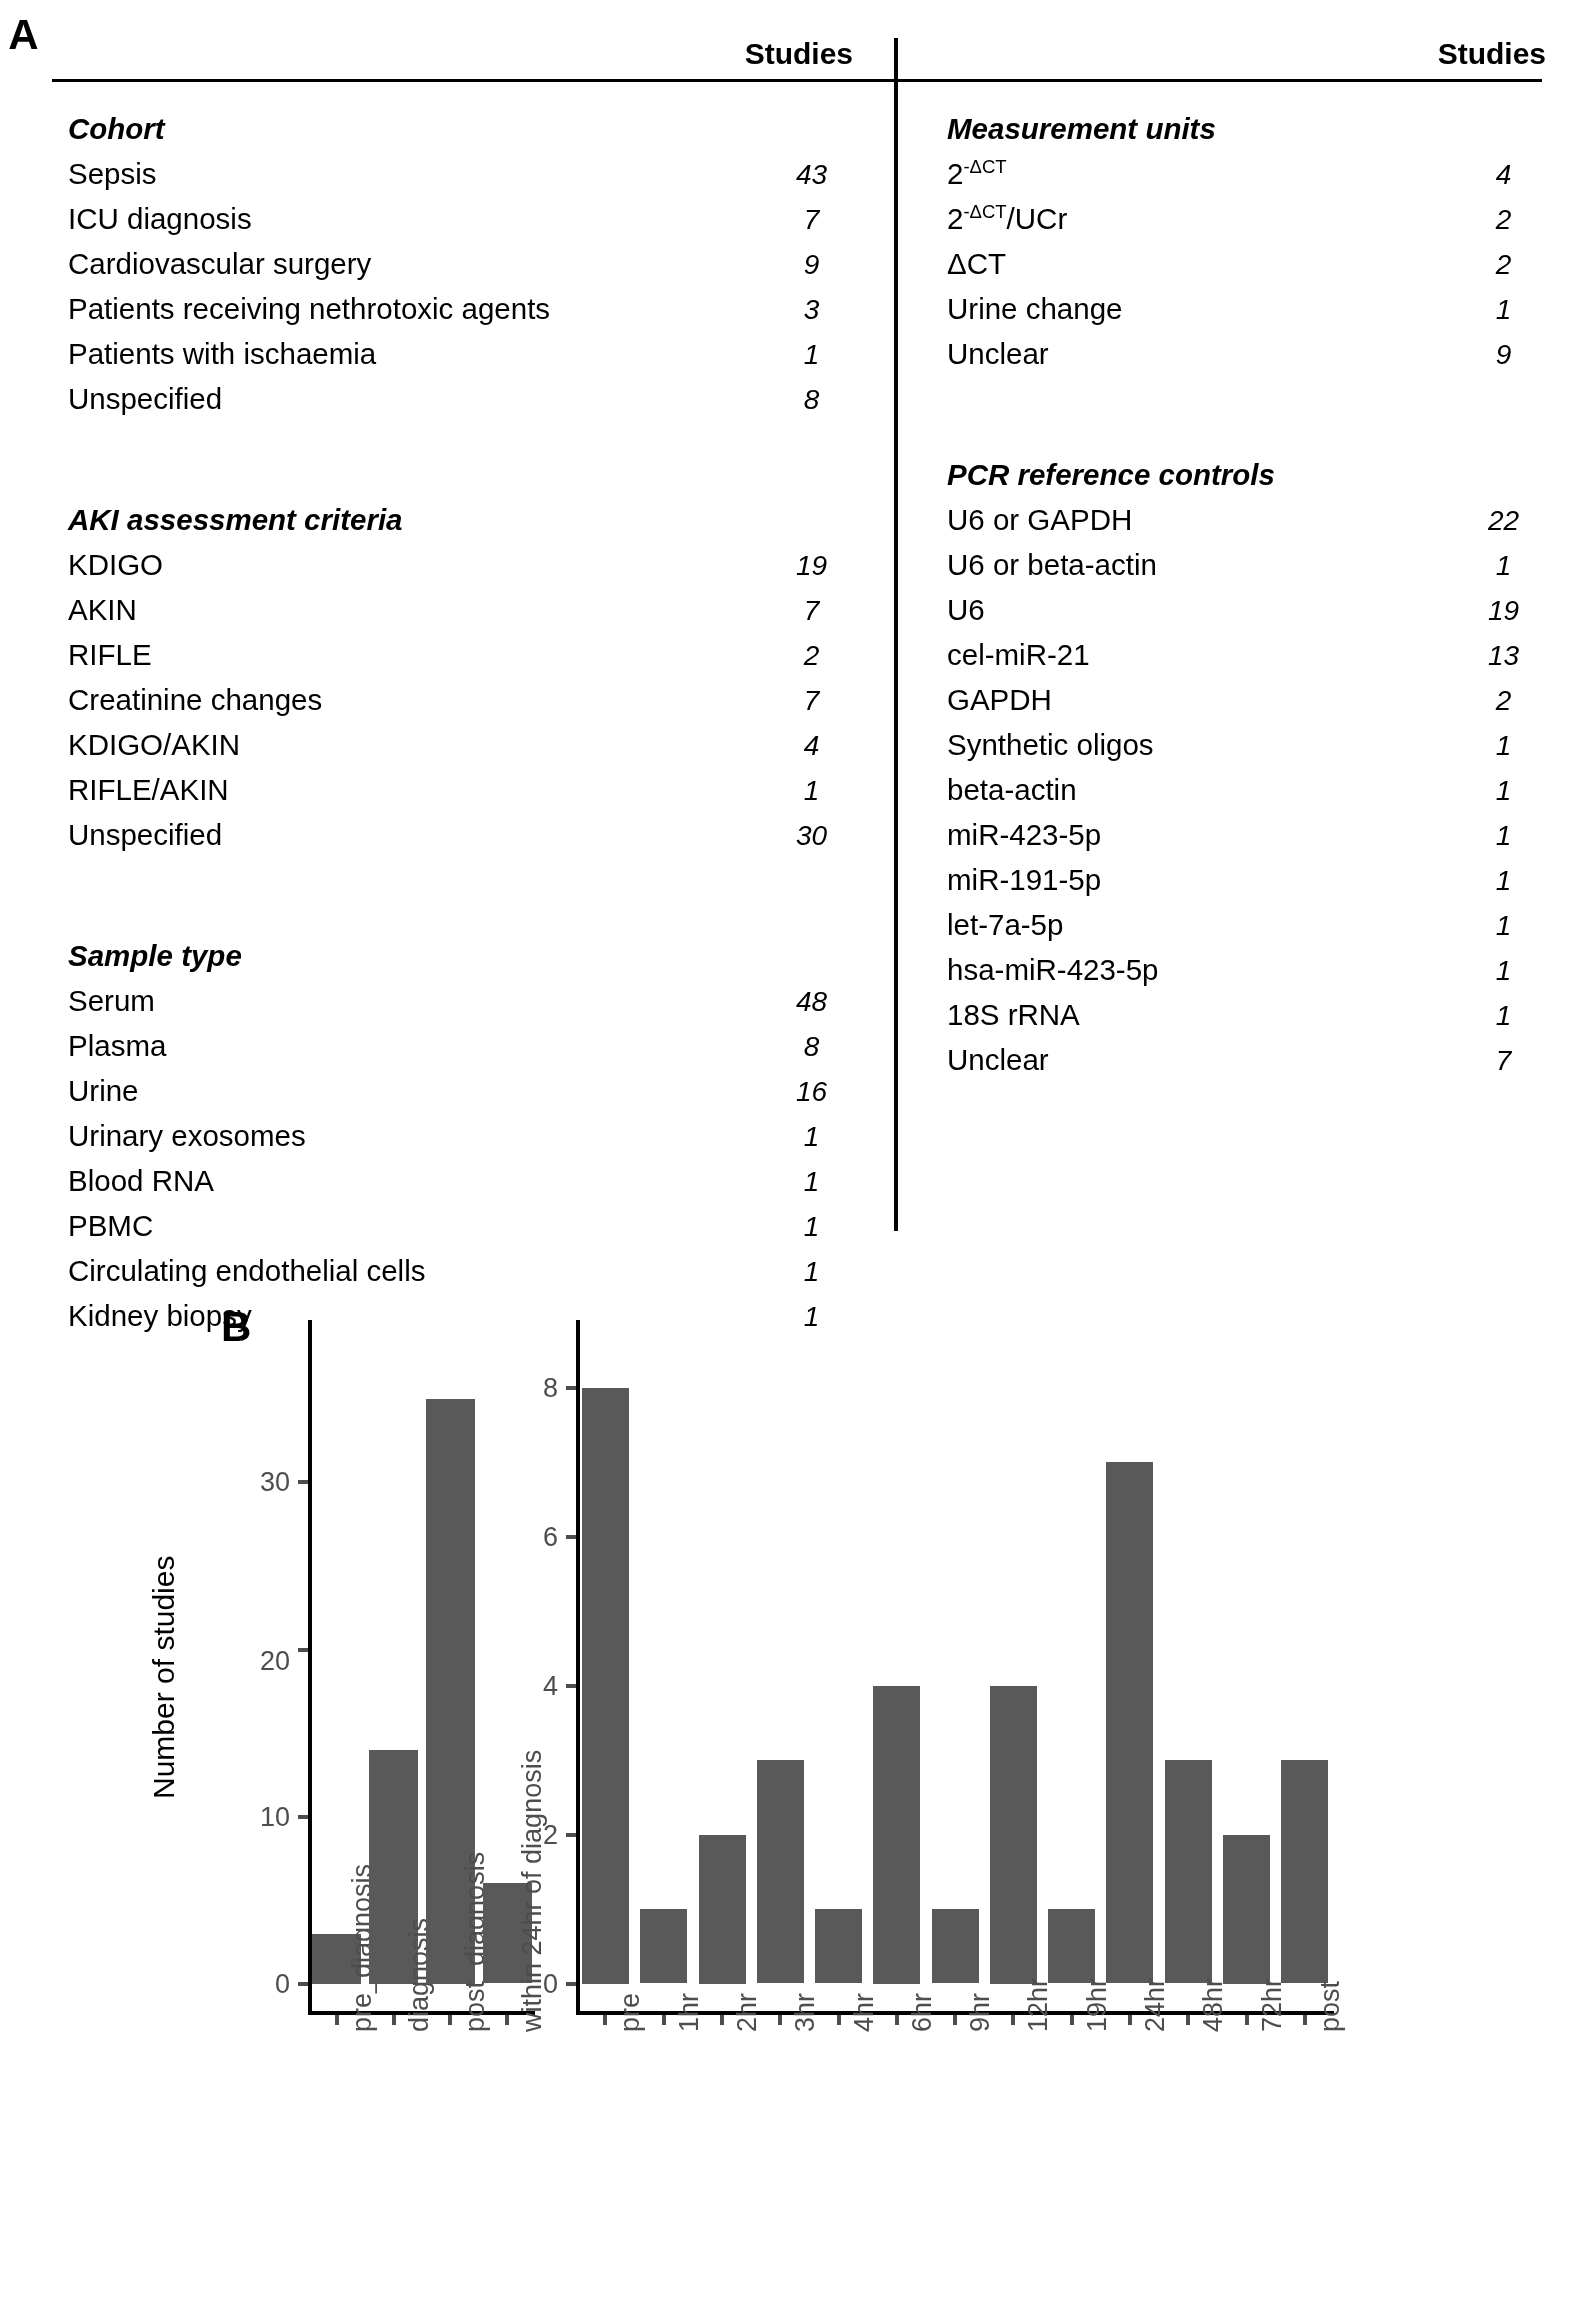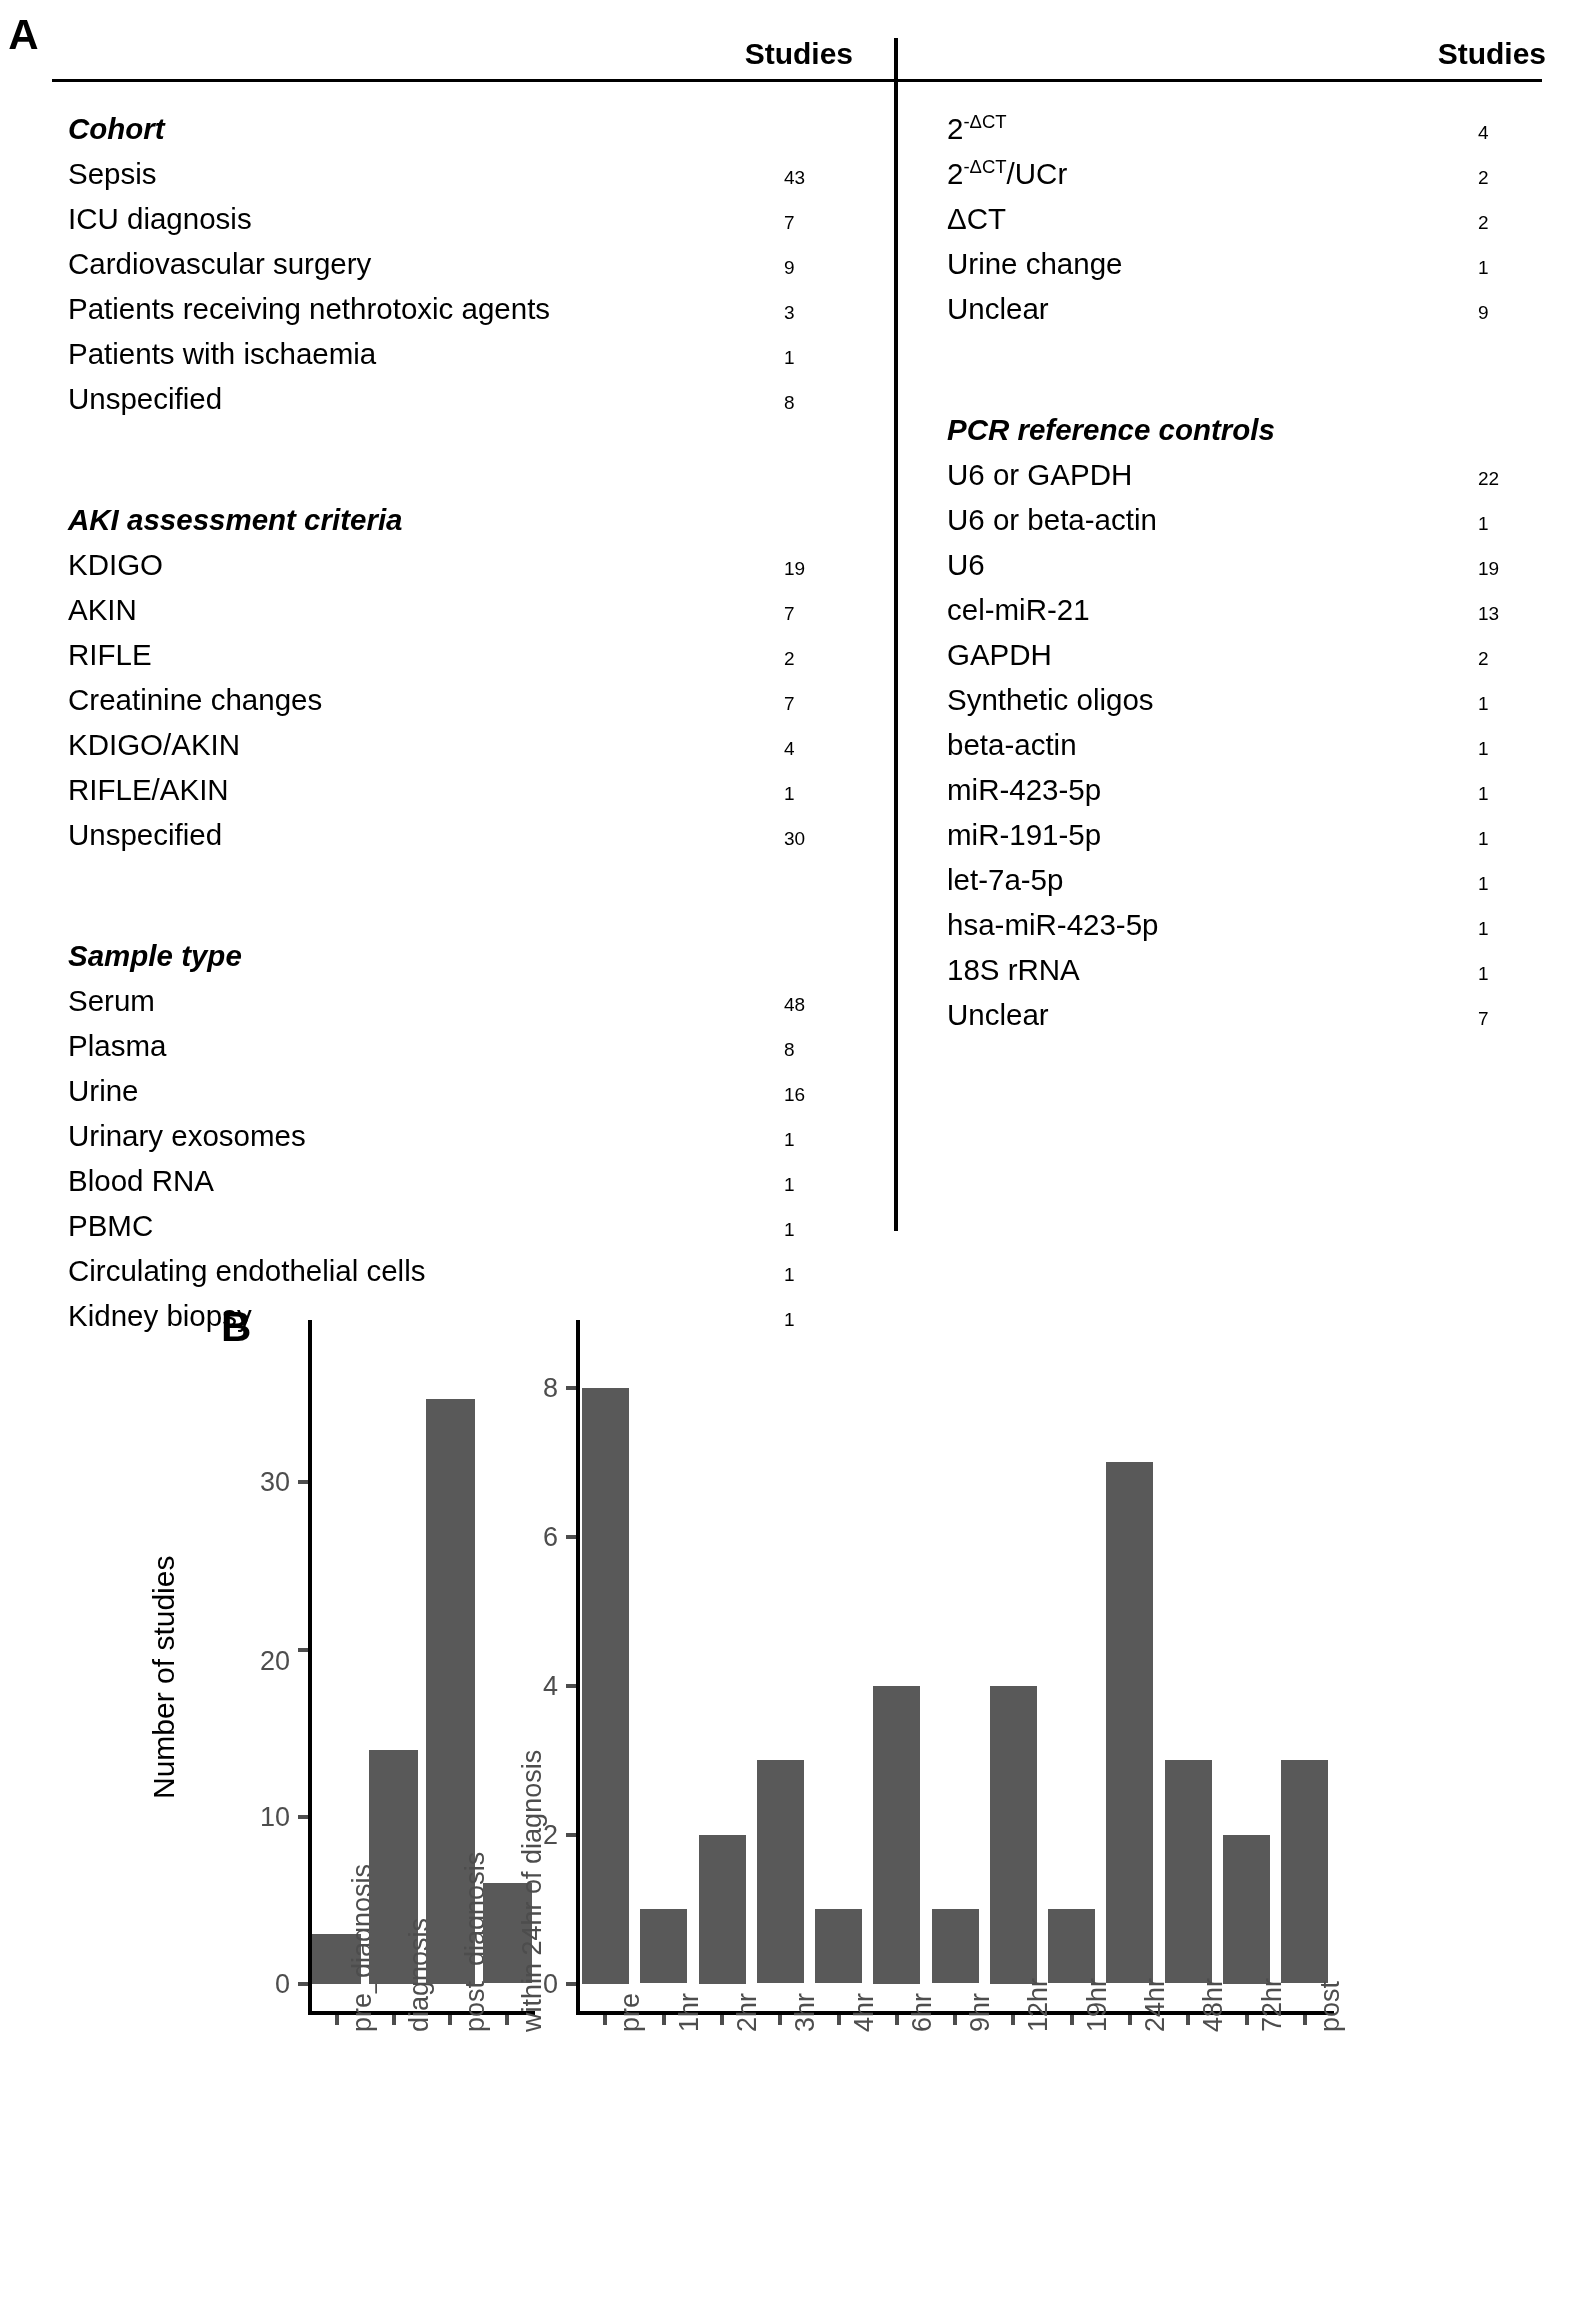--- a/index.html
+++ b/index.html
@@ -81,23 +81,24 @@
     line-height: 45px;
     height: 45px;
   }
   .row .label {
     flex: 1 1 auto;
     font-size: 29.5px;
     white-space: nowrap;
   }
   .row .count {
     flex: 0 0 auto;
-    font-size: 19px;
-    text-align: left;
+    font-size: 28px;
+    text-align: center;
     min-width: 55px;
+    font-style: italic;
   }
   #tbl-right .row .count { min-width: 51px; }
   .gap { height: 44px; }
 
   .sup {
     font-size: 18.5px;
     vertical-align: super;
     line-height: 0;
   }
 
@@ -282,20 +283,21 @@
           <span class="count">1</span>
         </div>
         <div class="row">
           <span class="label">Kidney biopsy</span>
           <span class="count">1</span>
         </div>
       </div>
     </div>
   <div class="tbl" id="tbl-right" style="top: 90px;">
       <div class="section">
+        <div class="section-title">Measurement units</div>
         <div class="row">
           <span class="label"><span>2</span><span class="sup">-ΔCT</span></span>
           <span class="count">4</span>
         </div>
         <div class="row">
           <span class="label"><span>2</span><span class="sup">-ΔCT</span><span>/UCr</span></span>
           <span class="count">2</span>
         </div>
         <div class="row">
           <span class="label">ΔCT</span>

